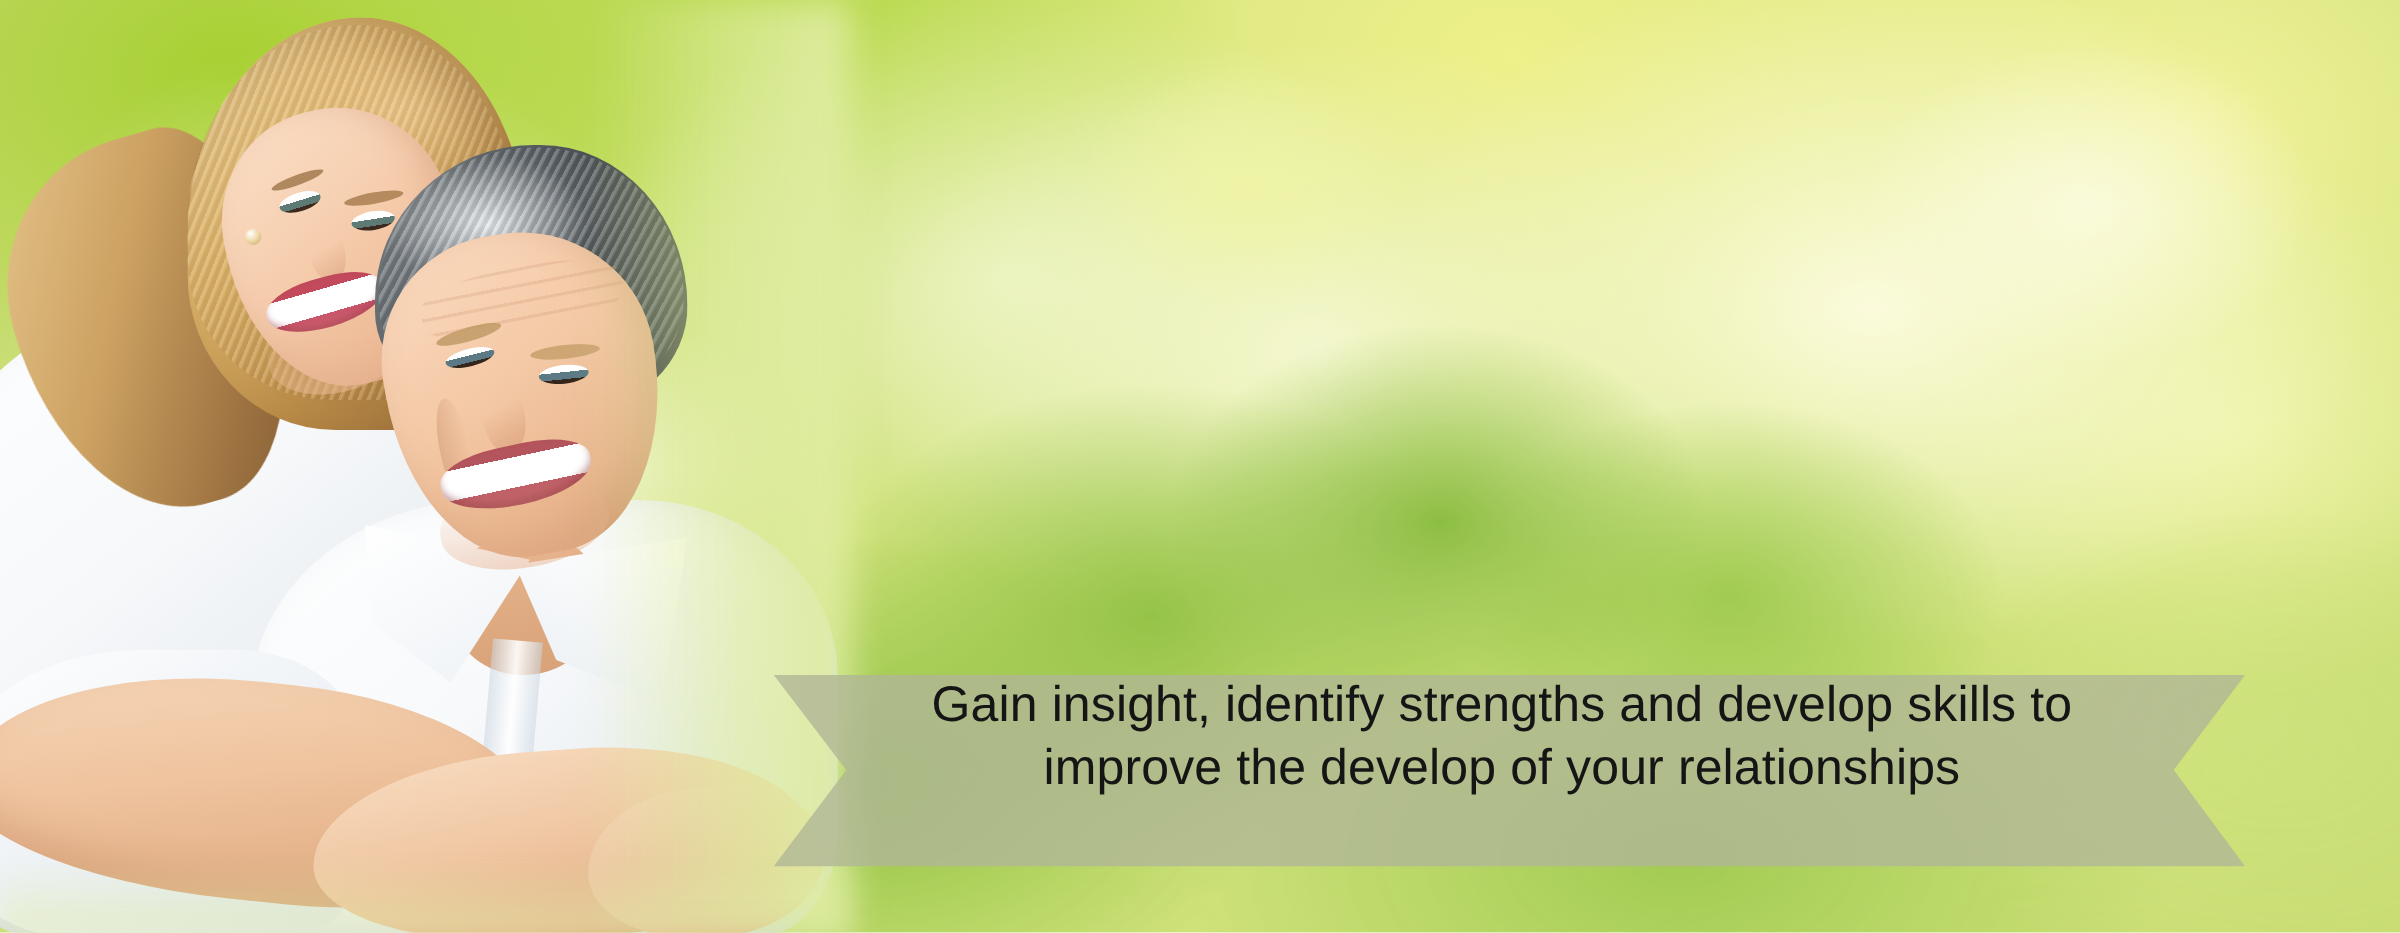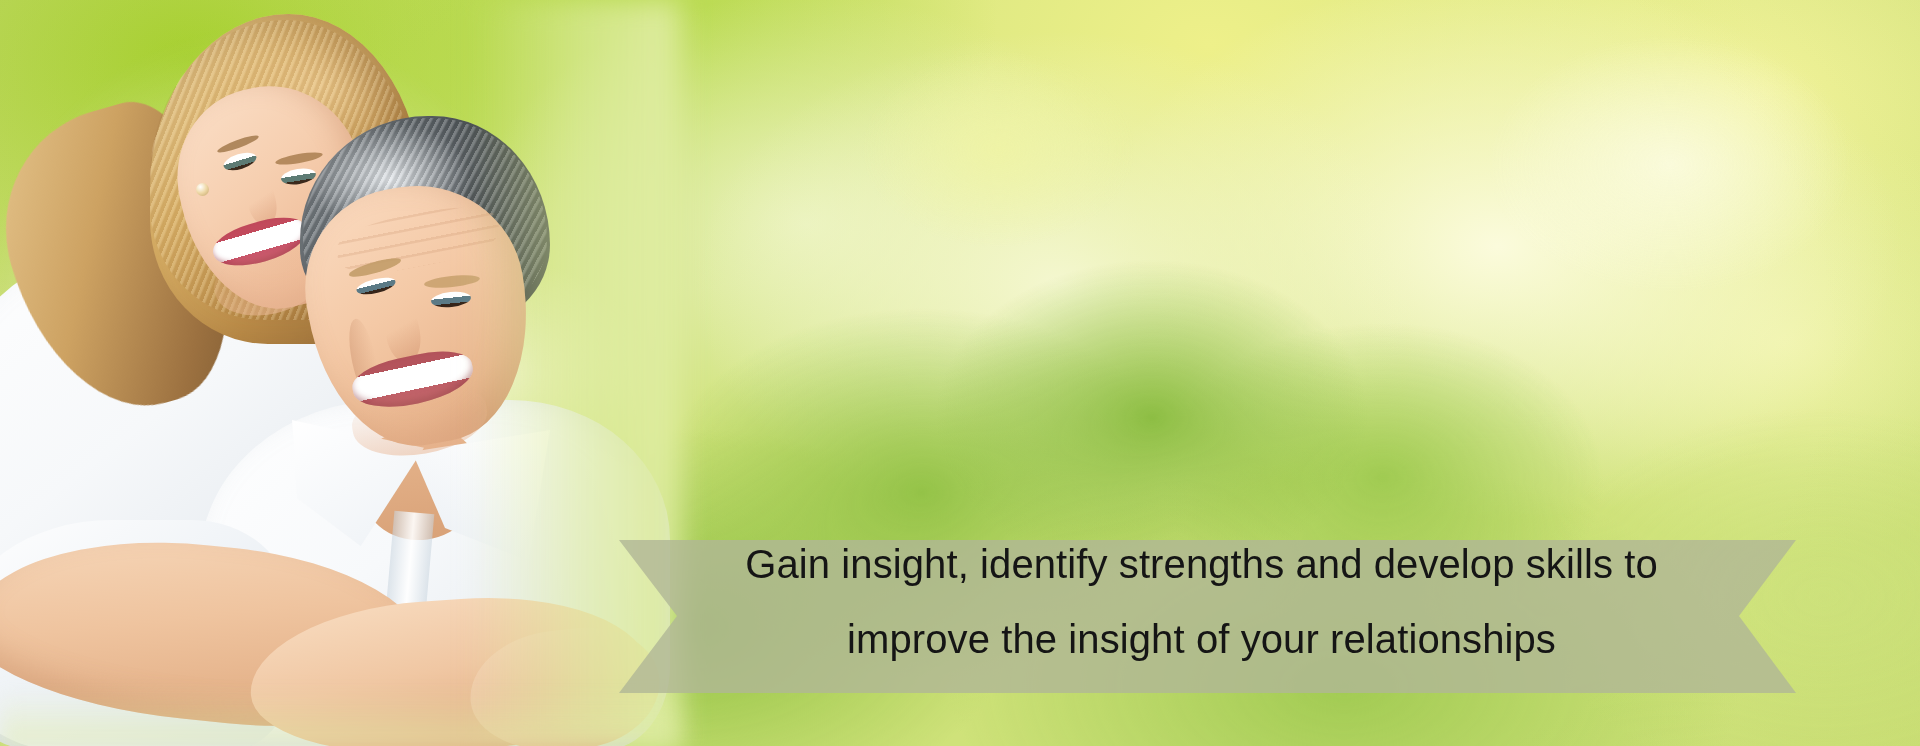--- a/index.html
+++ b/index.html
@@ -263,21 +263,21 @@
   }
   .ribbon-text {
     position: absolute;
     left: 619px;
     top: 540px;
     width: 1177px;
     height: 125px;
     display: flex;
     flex-direction: column;
     align-items: center;
-    justify-content: space-between;
+    justify-content: flex-start;
     text-align: center;
     color: #151515;
     font-family: "Liberation Sans", sans-serif;
     font-size: 40px;
     line-height: 1.24;
     font-weight: 400;
     letter-spacing: .1px;
     padding-left: 18px;
     padding-right: 30px;
     box-sizing: border-box;
@@ -339,16 +339,16 @@
 
   <div class="photo-feather-r"></div>
   <div class="photo-feather-b"></div>
 
   <svg class="ribbon-svg" viewBox="0 0 1920 746">
     <polygon id="ribbon-poly" points="619,540 1796,540 1739,616 1796,693 619,693 677,616" fill="#b0b696" fill-opacity="0.80"></polygon>
   </svg>
 
   <div class="ribbon-text" style="color: rgb(21, 21, 21);">
     <span class="ribbon-line">Gain insight, identify strengths and develop skills to</span>
-    <span class="ribbon-line">improve the insight of your relationships</span>
+    <span class="ribbon-line">improve the develop of your relationships</span>
   </div>
 
 </div>
 
 </body></html>

